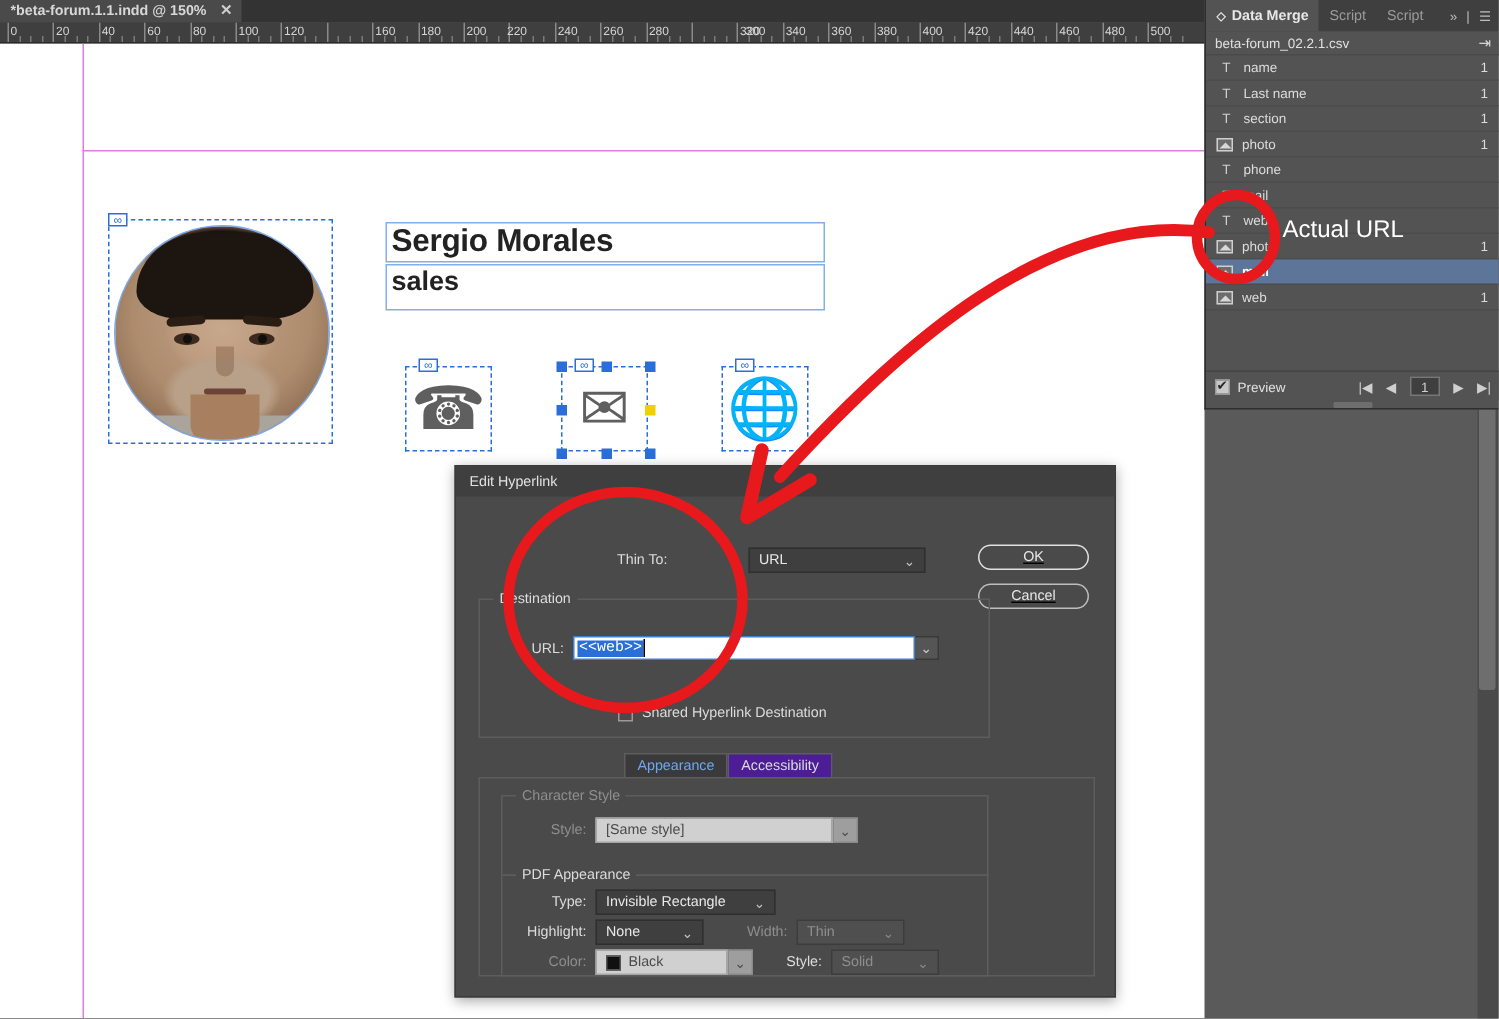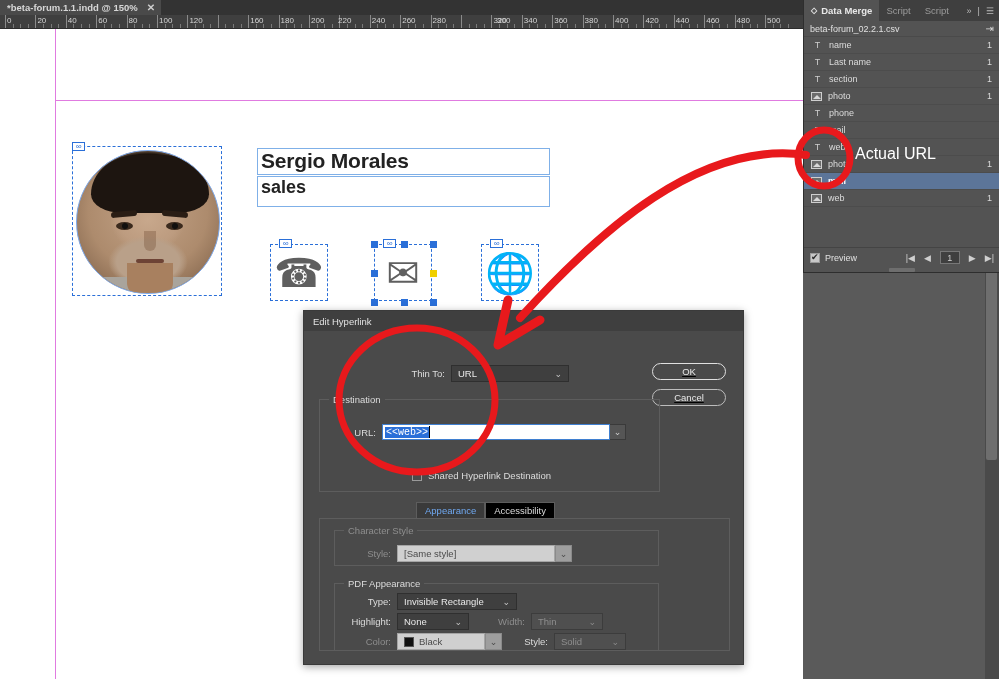--- a/index.html
+++ b/index.html
@@ -274,21 +274,21 @@
   .sharedrow { position: absolute; left: 92px; top: 70px; display: flex; align-items: flex-end; }
   .chk2 {
     width: 10px; height: 10px; background: #4a4a4a; border: 1px solid #9a9a9a;
     margin-right: 6px;
   }
 
   .tabs2 { position: absolute; left: 112px; top: 171px; display: flex; }
   .t2 {
     height: 16px; padding: 0 8px; font-size: 9.5px; color: #dcdcdc;
     display: flex; align-items: center;
-    background: #000000; border: 1px solid #5d5d5d; border-bottom: none;
+    background: #4c1d95; border: 1px solid #5d5d5d; border-bottom: none;
   }
   .t2.active { color: #6fa8f0; background: #3a3a3a; }
 
   .row2 { position: absolute; display: flex; align-items: center; }
   .row2 .lbl { text-align: right; padding-right: 6px; }
 
   .swatch {
     width: 10px; height: 10px; border: 1px solid #555; background: #111;
     margin-right: 5px; display: inline-block;
   }
@@ -598,21 +598,21 @@
   </div>
 
   <div class="dialog">
     <div class="dlg-title">
       <span>Edit Hyperlink</span>
     </div>
     <div class="dlg-body">
 
       <div class="row-linkto">
         <span class="lbl">Thin To:</span>
-        <div class="combo" style="width:118px;">
+        <div class="combo" style="width:118px;margin-left:48px;">
           <span>URL</span>
           <span class="arrow">⌄</span>
         </div>
       </div>
 
       <div style="position:absolute; right:17px; top:32px; display:flex; flex-direction:column; gap:9px;text-decoration:underline;">
         <button style="width:74px;height:17px;border-radius:9px;background:#4a4a4a;border:1px solid #e0e0e0;color:#e8e8e8;font-size:9.5px;font-family:'Liberation Sans',sans-serif;cursor:pointer;">OK</button>
         <button style="width:74px;height:17px;border-radius:9px;background:#4a4a4a;border:1px solid #bdbdbd;color:#e8e8e8;font-size:9.5px;font-family:'Liberation Sans',sans-serif;cursor:pointer;">Cancel</button>
       </div>
 
@@ -640,21 +640,21 @@
         <div class="t2 active">
           <span>Appearance</span>
         </div>
         <div class="t2">
           <span>Accessibility</span>
         </div>
       </div>
 
       <div class="group" style="left:15px; top:187px; width:411px; height:133px;"></div>
 
-      <div class="group dis" style="left:30px; top:199px; width:325px; height:36px;">
+      <div class="group dis" style="left:30px; top:199px; width:325px; height:54px;">
         <span class="gtitle">Character Style</span>
         <div class="row2" style="left:0; top:14px;">
           <span class="lbl dim" style="width:62px;">Style:</span>
           <div class="combo lightdis" style="width:158px;">
             <span>[Same style]</span>
           </div>
           <div style="width:17px;height:17px;background:#9e9e9e;border:1px solid #8a8a8a;display:flex;align-items:center;justify-content:center;font-size:9px;color:#4a4a4a;">
             <span>⌄</span>
           </div>
         </div>

